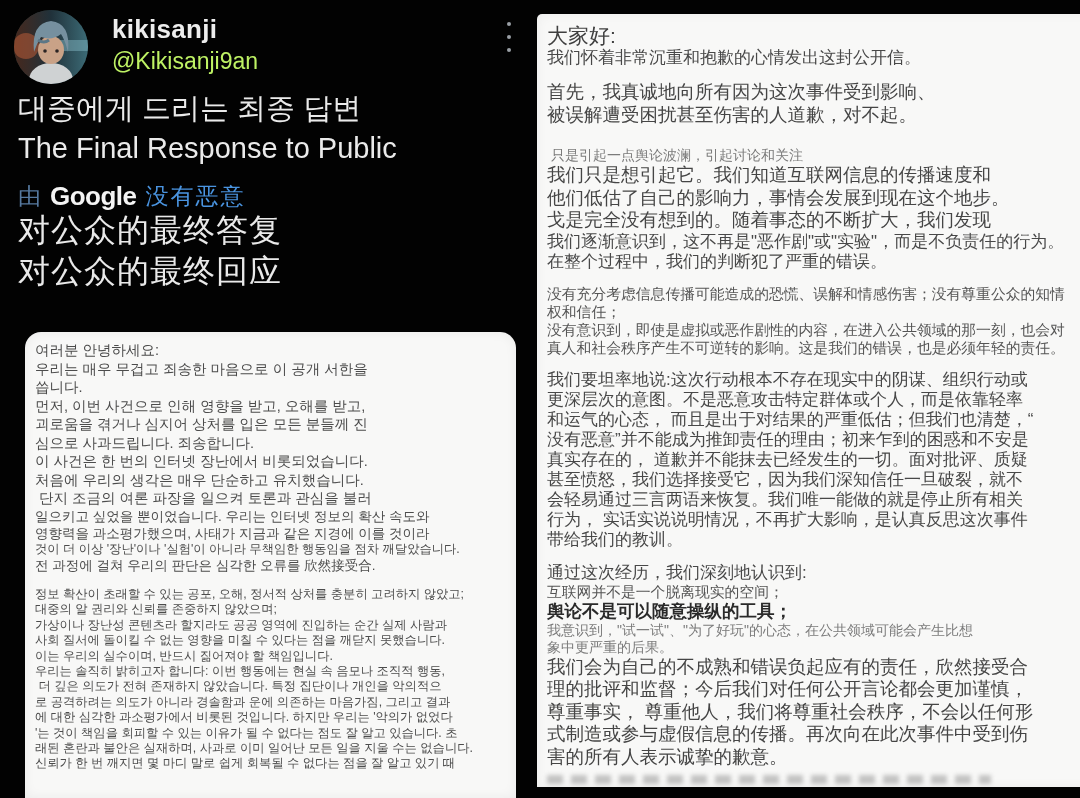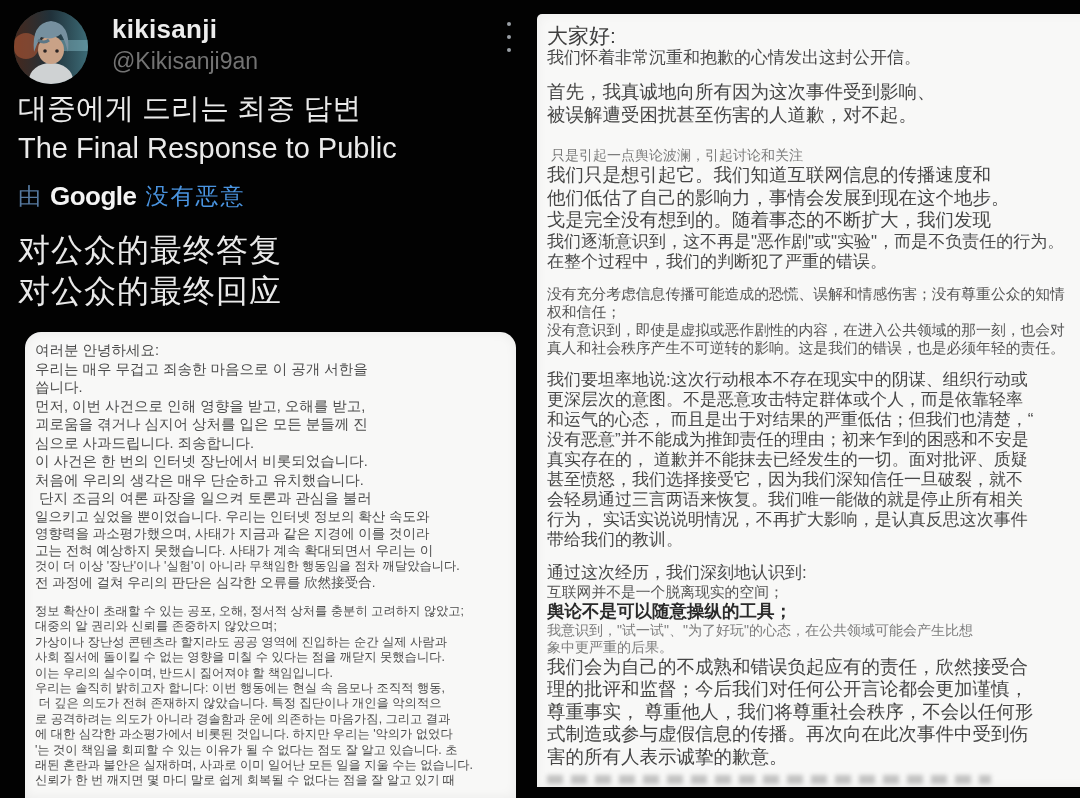--- a/index.html
+++ b/index.html
@@ -6,33 +6,33 @@
   .stage{
     position:relative;width:1080px;height:798px;background:#020202;overflow:hidden;
     font-family:"Liberation Sans","DejaVu Sans",sans-serif;
   }
   
   .profile{position:absolute;left:14px;top:10px;display:flex;align-items:flex-start;}
   .avatar{width:74px;height:74px;border-radius:50%;overflow:hidden;flex:0 0 auto;background:#233;}
   .avatar svg{display:block;width:74px;height:74px;}
   .id-block{margin-left:24px;padding-top:4px;}
   .display-name{font-size:26px;font-weight:700;color:#ededed;line-height:30px;letter-spacing:.3px;}
-  .handle{font-size:23px;color:#737373;line-height:30px;margin-top:2px;}
+  .handle{font-size:23px;color:#bef264;line-height:30px;margin-top:2px;}
   .menu-dots{position:absolute;left:500px;top:22px;width:18px;height:30px;
     display:flex;flex-direction:column;justify-content:space-between;align-items:center;cursor:pointer;}
   .menu-dots i{width:4px;height:4px;border-radius:50%;background:#9aa0a6;}
   .tweet-text{position:absolute;left:18px;top:88px;width:500px;}
   .title-ko{font-size:29px;color:#eaeaea;line-height:40px;}
   .title-en{font-size:29px;color:#eaeaea;line-height:40px;}
   .translate-row{margin-top:14px;font-size:23px;line-height:28px;display:flex;align-items:center;gap:9px;}
   .translate-by{color:#56799f;}
   .translate-google{color:#f4f4f4;font-weight:700;font-size:26px;letter-spacing:-.5px;}
   .translate-from{color:#4a94e0;letter-spacing:2px;}
   .title-zh{font-size:32px;color:#e9e9e9;line-height:41px;letter-spacing:1px;}
-  .title-zh.first{margin-top:20px;}
+  .title-zh.first{}
   
   .card{position:absolute;background:#f8f8f7;box-sizing:border-box;overflow:hidden;}
   .korean-card{left:25px;top:332px;width:491px;height:466px;border-radius:16px 16px 0 0;
     padding:9px 8px 0 10px;box-shadow:inset 0 0 12px rgba(0,0,0,.06);}
   .chinese-card{left:537px;top:14px;width:614px;height:773px;border-radius:5px 0 0 0;
     padding:9px 6px 0 10px;box-shadow:inset 0 0 12px rgba(0,0,0,.05);}
   .ln{white-space:pre;color:#4c4c4c;}
   
   .klg{font-size:14.5px;line-height:18.5px;}
   .kmd{font-size:13.5px;line-height:17px;}
@@ -107,21 +107,20 @@
         <div class="ln klg">우리는 매우 무겁고 죄송한 마음으로 이 공개 서한을</div>
         <div class="ln klg">씁니다.</div>
         <div class="ln klg">먼저, 이번 사건으로 인해 영향을 받고, 오해를 받고,</div>
         <div class="ln klg">괴로움을 겪거나 심지어 상처를 입은 모든 분들께 진</div>
         <div class="ln klg">심으로 사과드립니다. 죄송합니다.</div>
         <div class="ln klg">이 사건은 한 번의 인터넷 장난에서 비롯되었습니다.</div>
         <div class="ln klg">처음에 우리의 생각은 매우 단순하고 유치했습니다.</div>
         <div class="ln klg"> 단지 조금의 여론 파장을 일으켜 토론과 관심을 불러</div>
         <div class="ln kmd">일으키고 싶었을 뿐이었습니다. 우리는 인터넷 정보의 확산 속도와</div>
         <div class="ln kmd">영향력을 과소평가했으며, 사태가 지금과 같은 지경에 이를 것이라</div>
-        <div class="ln kmd">고는 전혀 예상하지 못했습니다. 사태가 계속 확대되면서 우리는 이</div>
         <div class="ln ksm">것이 더 이상 '장난'이나 '실험'이 아니라 무책임한 행동임을 점차 깨달았습니다.</div>
         <div class="ln kmd">전 과정에 걸쳐 우리의 판단은 심각한 오류를 欣然接受合.</div>
         <div class="ln gap"></div>
         <div class="ln ksm">정보 확산이 초래할 수 있는 공포, 오해, 정서적 상처를 충분히 고려하지 않았고;</div>
         <div class="ln ksm">대중의 알 권리와 신뢰를 존중하지 않았으며;</div>
         <div class="ln ksm">가상이나 장난성 콘텐츠라 할지라도 공공 영역에 진입하는 순간 실제 사람과</div>
         <div class="ln ksm">사회 질서에 돌이킬 수 없는 영향을 미칠 수 있다는 점을 깨닫지 못했습니다.</div>
         <div class="ln ksm">이는 우리의 실수이며, 반드시 짊어져야 할 책임입니다.</div>
         <div class="ln ksm">우리는 솔직히 밝히고자 합니다: 이번 행동에는 현실 속 음모나 조직적 행동,</div>
         <div class="ln ksm"> 더 깊은 의도가 전혀 존재하지 않았습니다. 특정 집단이나 개인을 악의적으</div>

